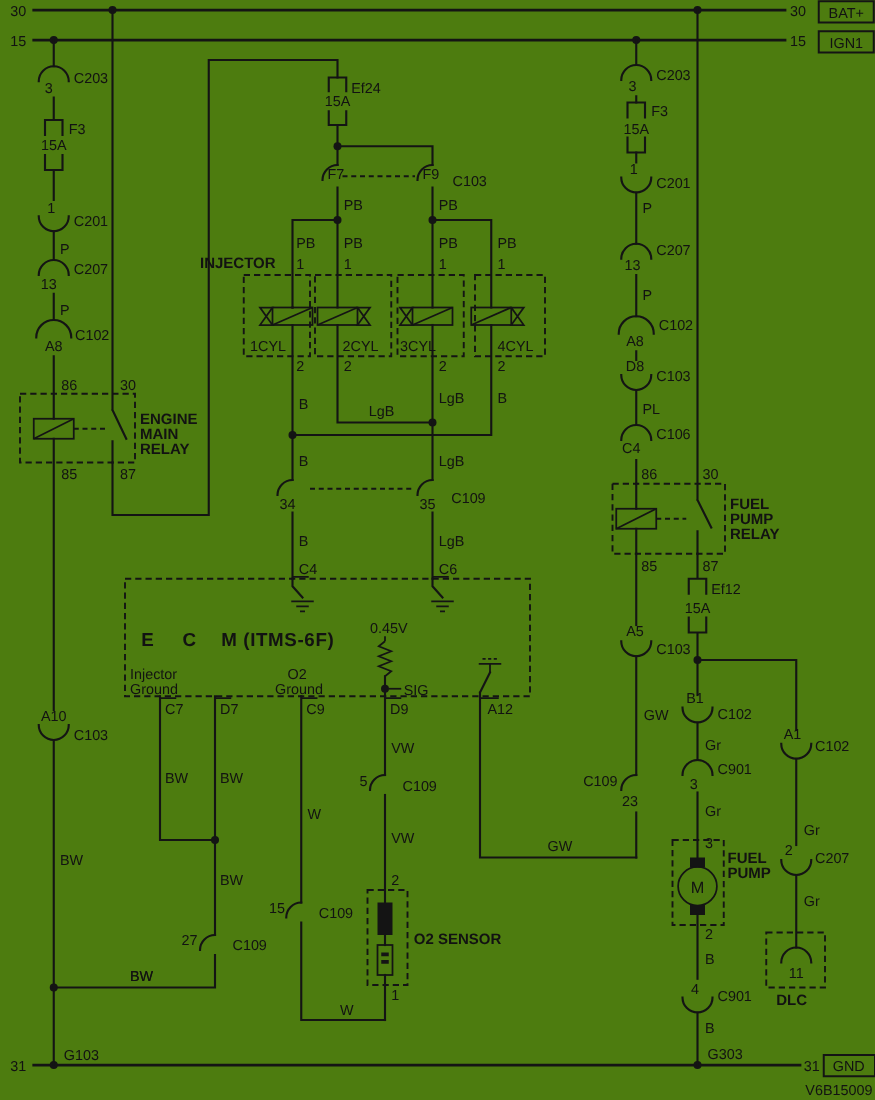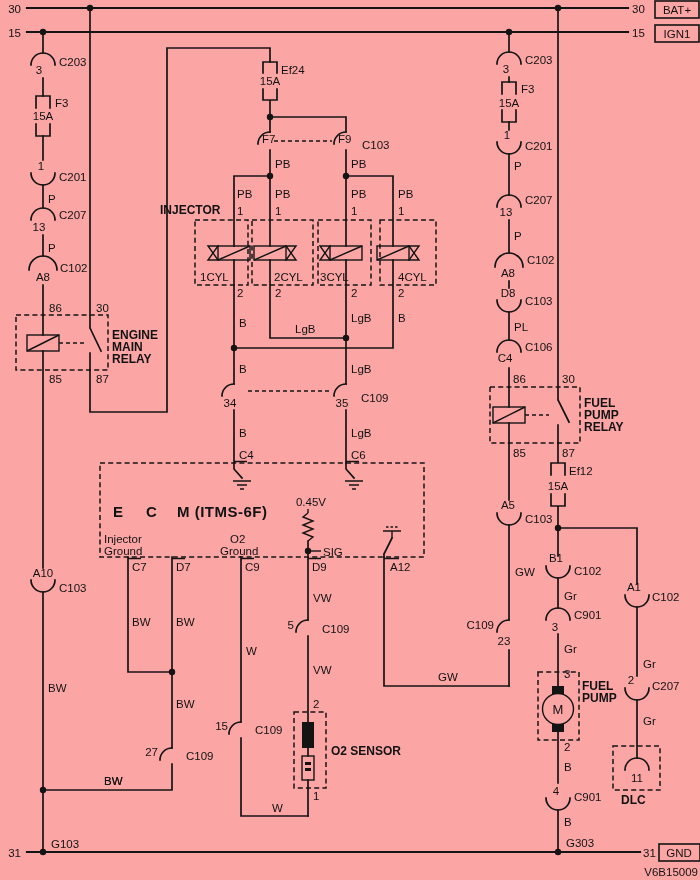--- a/index.html
+++ b/index.html
@@ -1,16 +1,16 @@
 <!DOCTYPE html>
 <html><head>
 <meta charset="utf-8">
 <style>
   html,body{margin:0;padding:0;background:#fff;}
-  #stage{width:700px;height:880px;background:#fca5a5;position:relative;font-family:"Liberation Sans",sans-serif;}
+  #stage{width:700px;height:880px;background:#4d7c0f;position:relative;font-family:"Liberation Sans",sans-serif;}
   svg{display:block;}
   svg text{font-family:"Liberation Sans",sans-serif;fill:#121212;font-size:11.5px;}
   .tm{text-anchor:middle}
   .te{text-anchor:end}
   .b{font-weight:bold;font-size:12px}
   .bt{font-weight:bold;font-size:15px;letter-spacing:.5px}
   .m13{font-size:13px}
   .w{stroke:#141414;stroke-width:1.7;fill:none;stroke-linecap:square}
   .rail{stroke:#141414;stroke-width:2.2;fill:none;stroke-linecap:square}
   .dash{stroke:#141414;stroke-width:1.5;fill:none;stroke-dasharray:5 3.2}

